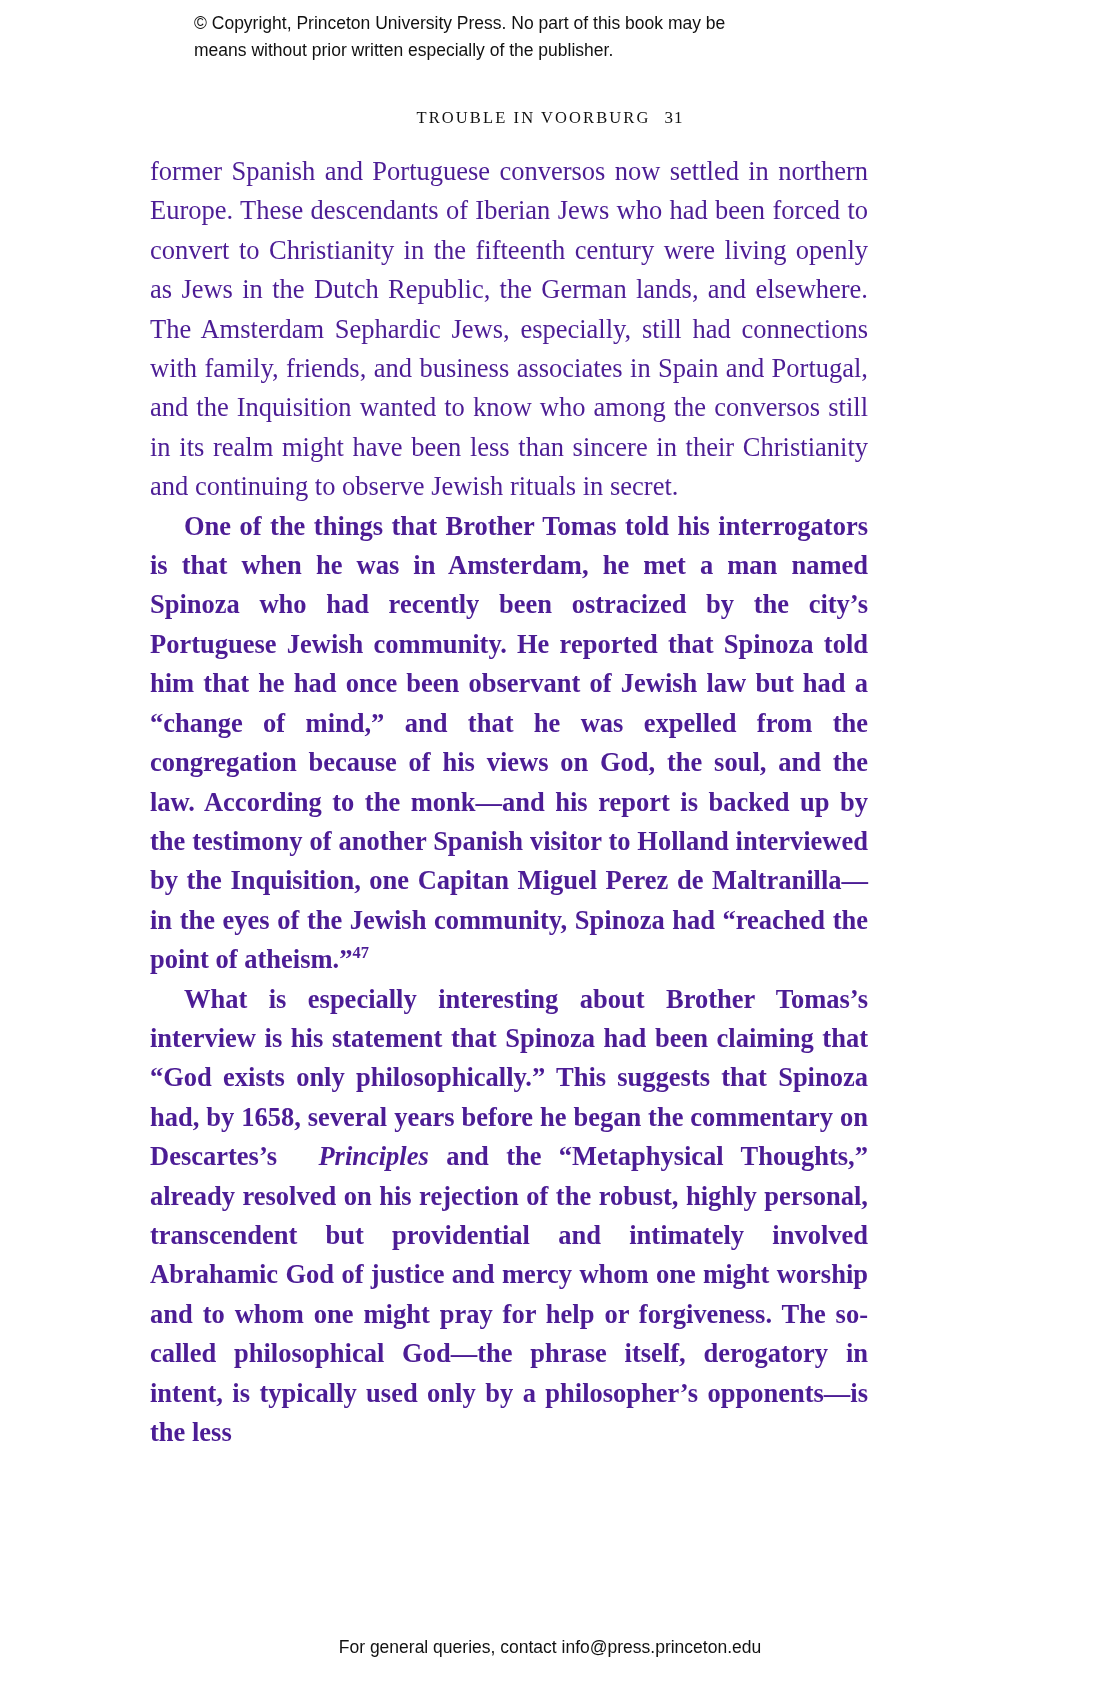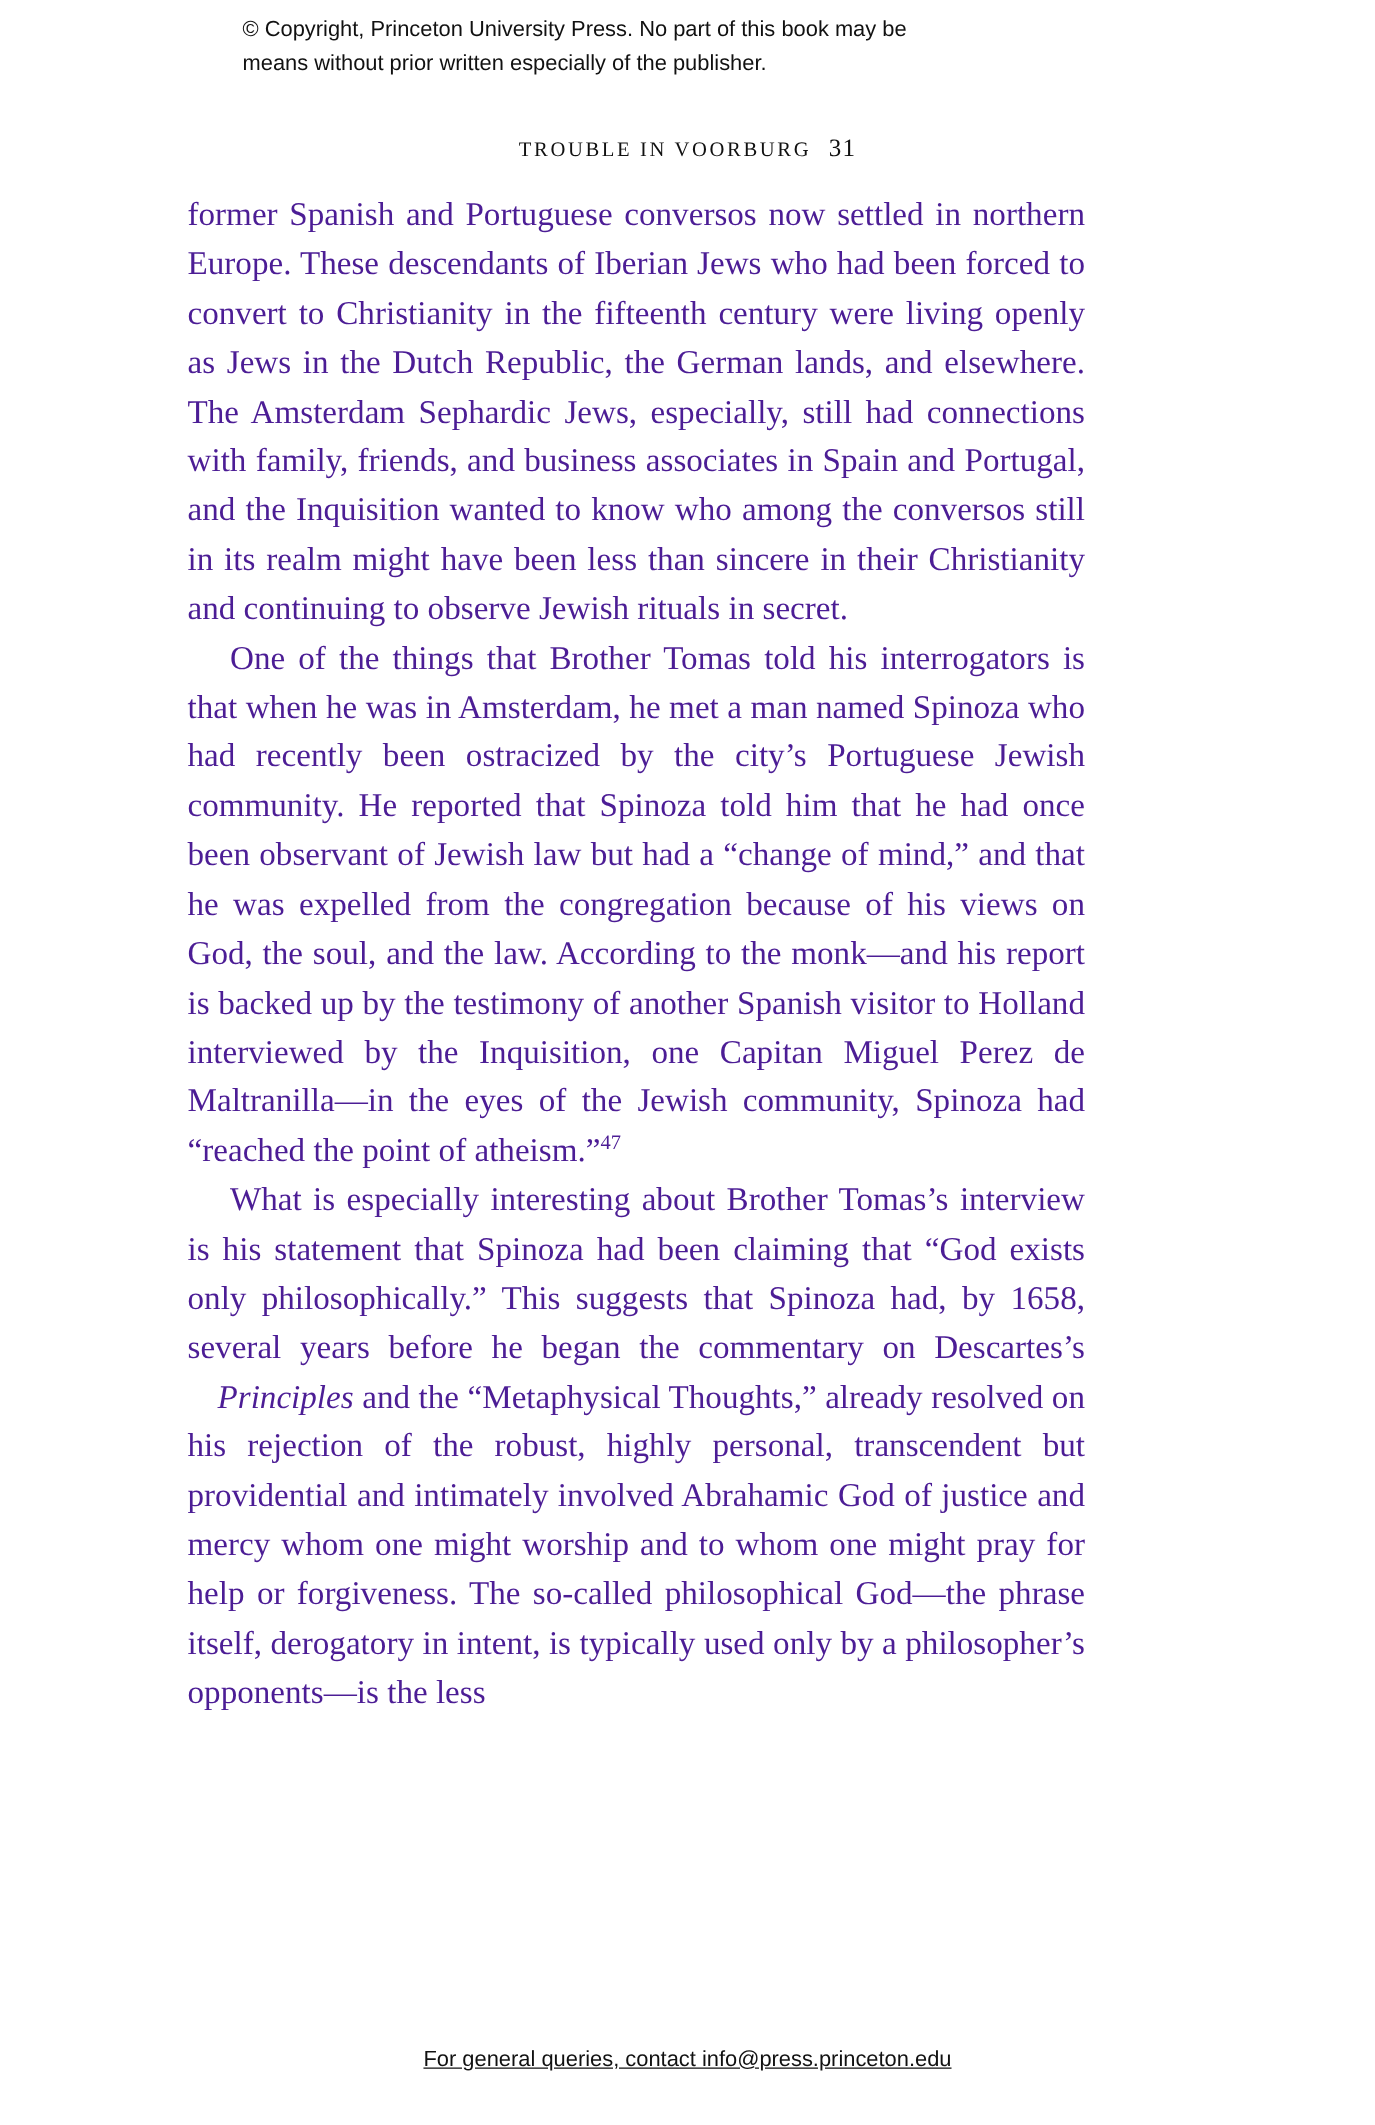--- a/index.html
+++ b/index.html
@@ -47,59 +47,59 @@
     letter-spacing: 2.1px;
     color: #111;
   }
   .running-head .rh-title {
     display: inline;
   }
   .running-head .rh-page {
     display: inline;
     margin-left: 14px;
     letter-spacing: 1px;
-    font-size: 20px;
+    font-size: 17px;
   }
   .body-text {
     position: absolute;
     top: 152px;
     left: 150px;
     width: 718px;
     font-size: 26.5px;
     line-height: 39.4px;
     text-align: justify;
     text-justify: inter-word;
     color: #4c1d95;
   }
   .body-text p {
     margin: 0;
     text-indent: 0;
   }
   .body-text p.indent {
     text-indent: 34px;
+    font-weight: bold;
   }
   sup {
     font-size: 0.62em;
     vertical-align: super;
     line-height: 0;
   }
   em {
     font-style: italic;
     margin-left: 24px;
   }
   .footer-note {
     position: absolute;
     bottom: 42px;
     left: 0;
     width: 1100px;
     text-align: center;
     font-family: "Liberation Sans", sans-serif;
     font-size: 17.5px;
     color: #111;
-    text-decoration: underline;
   }
 </style>
 </head>
 <body>
 
 <div class="page">
 
   <div class="copyright-block">
     <span class="line">© Copyright, Princeton University Press. No part of this book may be</span>
     <span class="line">means without prior written especially of the publisher.</span>

